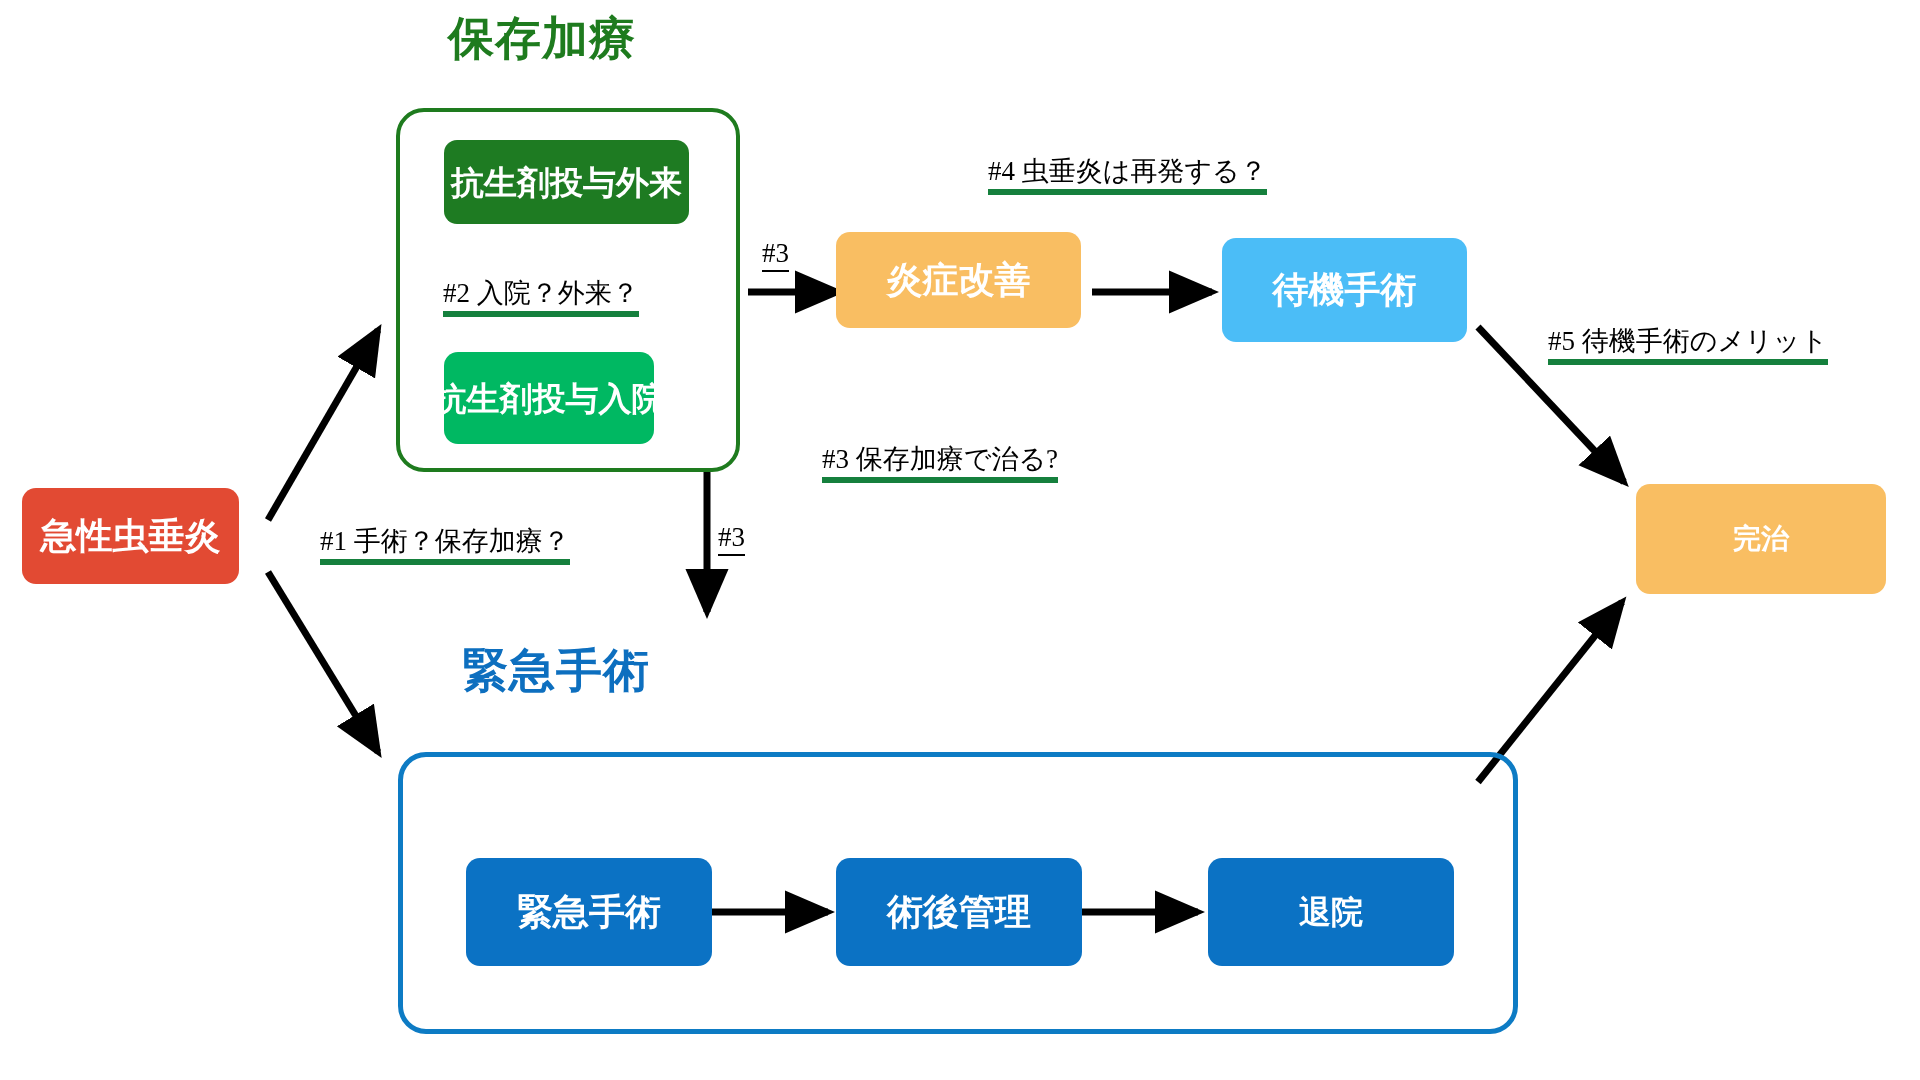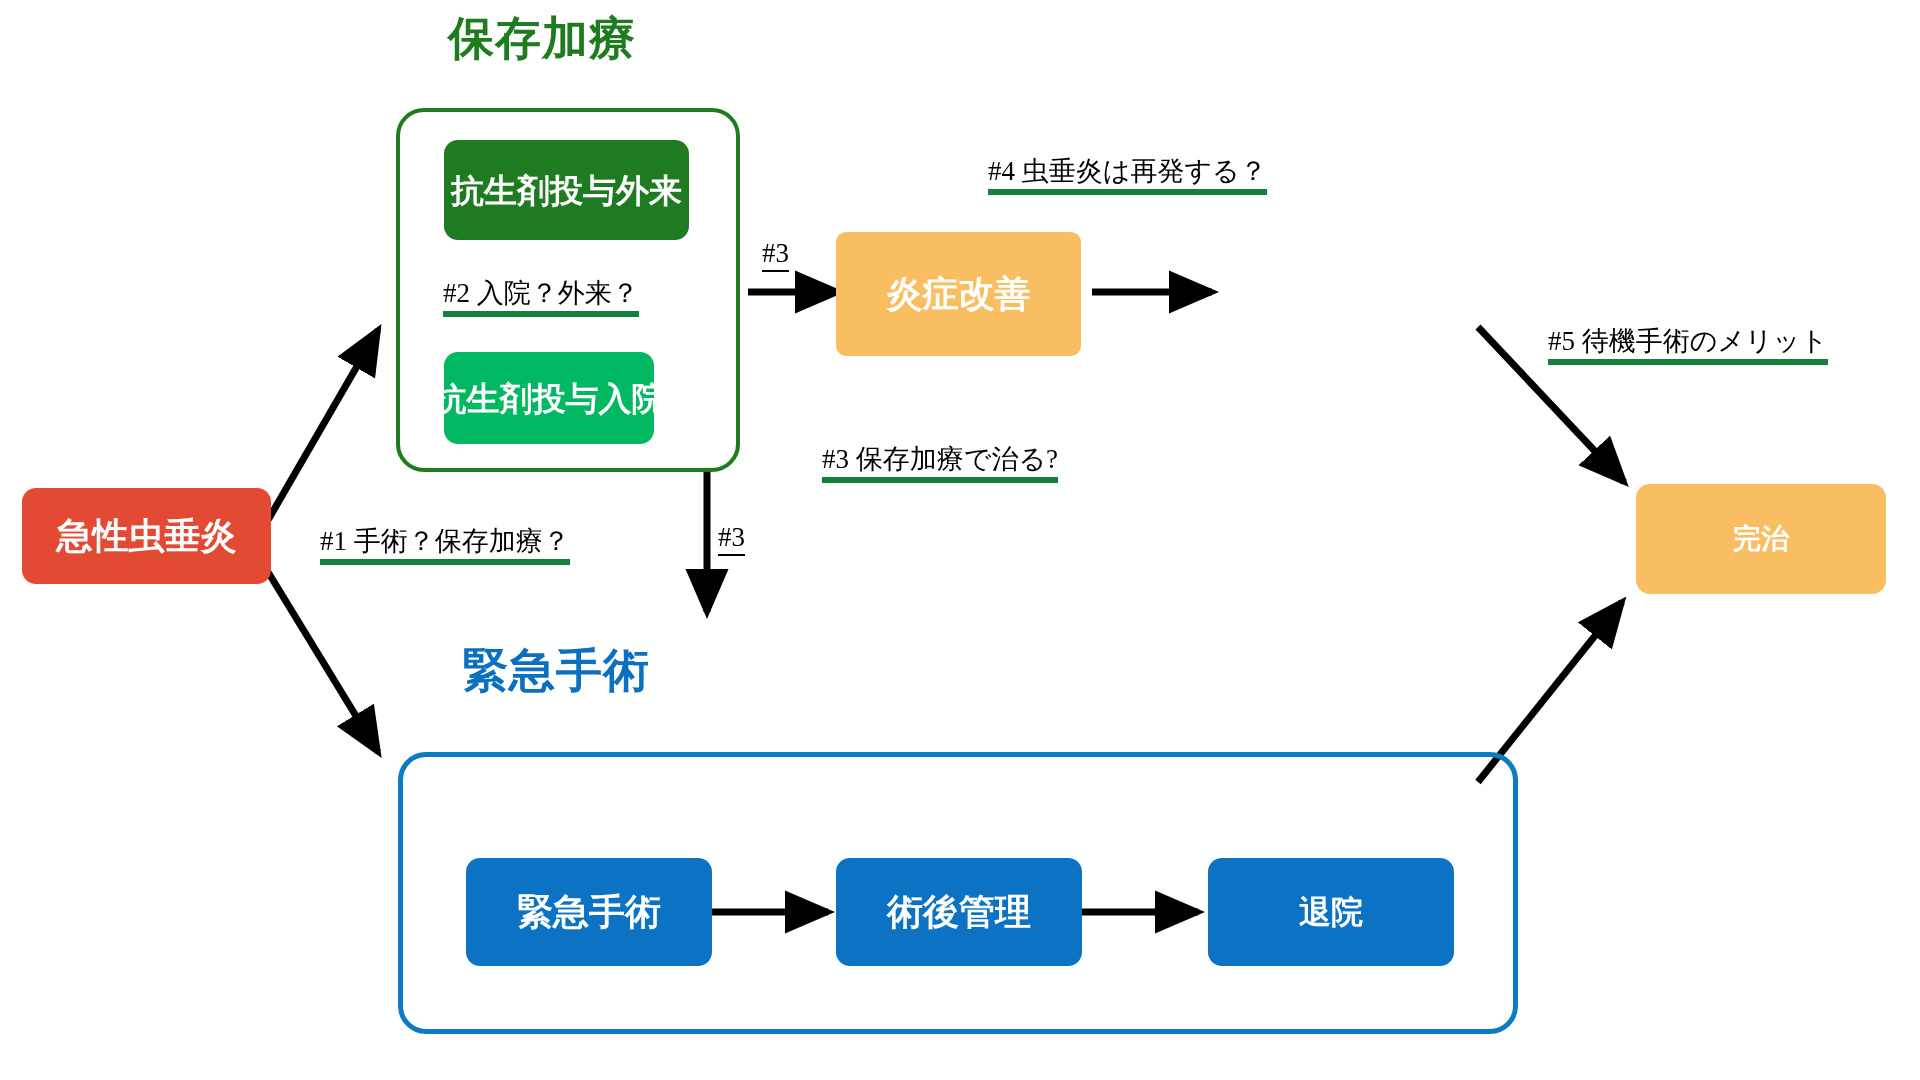--- a/index.html
+++ b/index.html
@@ -112,40 +112,41 @@
     <line x1="1478" y1="782" x2="1622" y2="602" stroke="#000" stroke-width="7" marker-end="url(#ah)"></line>
 
     <line x1="712" y1="912" x2="828" y2="912" stroke="#000" stroke-width="7" marker-end="url(#ah)"></line>
     <line x1="1082" y1="912" x2="1198" y2="912" stroke="#000" stroke-width="7" marker-end="url(#ah)"></line>
   </svg>
 
   <div class="abs section-title conservative" style="left:448px; top:8px;">保存加療</div>
 
   <div class="abs group-box conservative" style="left:396px; top:108px; width:344px; height:364px;"></div>
 
-  <div class="abs node darkgreen" style="left:444px; top:140px; width:245px; height:100px; font-size:33px;">抗生剤投与外来</div>
+  <div class="abs node darkgreen" style="left:444px; top:140px; width:245px; height:84px; font-size:33px;border-radius:13px;">抗生剤投与外来</div>
 
   <div class="abs annot" style="left:443px; top:278px;">#2 入院？外来？</div>
 
   <div class="abs node green" style="left:444px; top:352px; width:210px; height:92px; font-size:33px;">抗生剤投与入院</div>
 
-  <div class="abs node red" style="left:22px; top:488px; width:249px; height:96px; font-size:36px;">急性虫垂炎</div>
+  <div class="abs node red" style="left:22px; top:488px; width:217px; height:96px; font-size:36px;">急性虫垂炎</div>
 
   <div class="abs annot" style="left:320px; top:526px;">#1 手術？保存加療？</div>
 
   <div class="abs tag" style="left:762px; top:238px;">#3</div>
 
   <div class="abs tag" style="left:718px; top:522px;">#3</div>
 
   <div class="abs annot" style="left:822px; top:444px;">#3 保存加療で治る?</div>
 
-  <div class="abs node orange" style="left:836px; top:232px; width:245px; height:124px; font-size:36px;border-radius:10px;">炎症改善</div>
+  <div class="abs node orange" style="left:836px; top:232px; width:245px; height:96px; font-size:36px;">炎症改善</div>
 
   <div class="abs annot" style="left:988px; top:156px;">#4 虫垂炎は再発する？</div>
 
+  <div class="abs node lightblue" style="left:1222px; top:238px; width:245px; height:104px; font-size:36px;">待機手術</div>
 
   <div class="abs annot" style="left:1548px; top:326px;">#5 待機手術のメリット</div>
 
   <div class="abs node orange" style="left:1636px; top:484px; width:250px; height:110px; font-size:28px;">完治</div>
 
   <div class="abs section-title emergency" style="left:462px; top:640px;">緊急手術</div>
 
   <div class="abs group-box emergency" style="left:398px; top:752px; width:1120px; height:282px;"></div>
 
   <div class="abs node blue" style="left:466px; top:858px; width:246px; height:108px; font-size:36px;">緊急手術</div>

